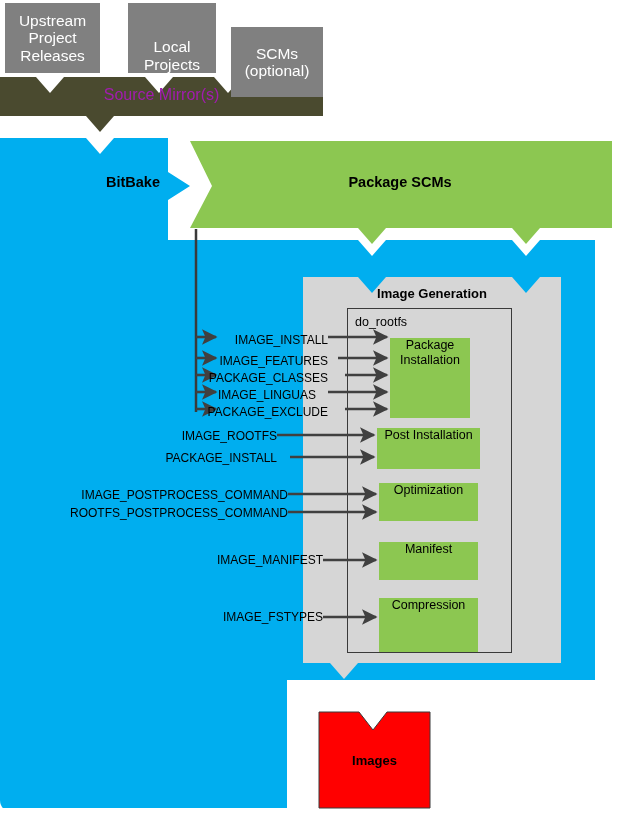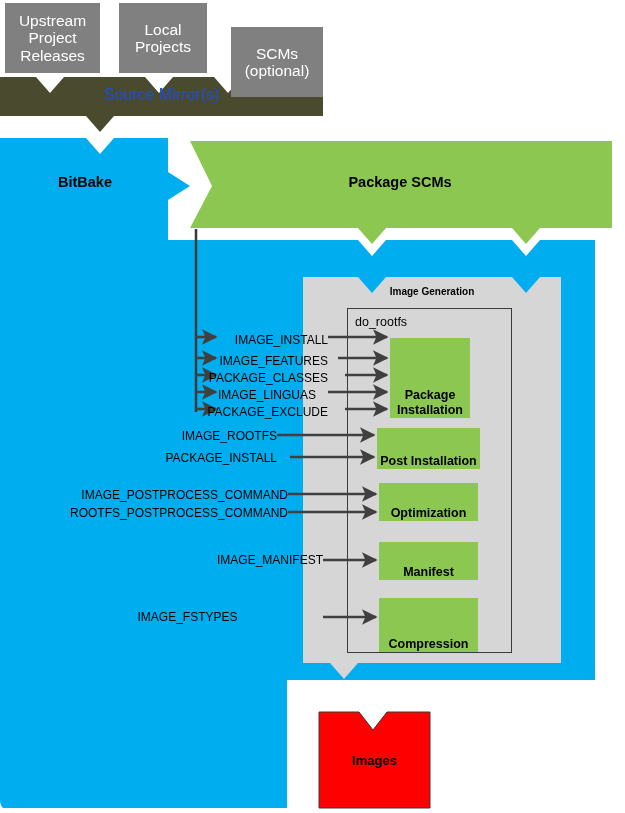--- a/index.html
+++ b/index.html
@@ -7,59 +7,59 @@
   #stage{position:relative;width:625px;height:813px;overflow:hidden;background:#ffffff;border-radius:13px;}
   svg#diagram{position:absolute;left:0;top:0;width:625px;height:813px;display:block;}
 
   .lbl{position:absolute;white-space:nowrap;}
 
   
   .srcbox{position:absolute;background:#808080;color:#ffffff;
           display:flex;align-items:center;justify-content:center;
           text-align:center;font-size:15.5px;line-height:1.12;}
   #src-upstream{left:5px;top:3px;width:95px;height:70px;}
-  #src-local{left:119px;top:3px;width:88px;height:70px;}
+  #src-local{left:128px;top:3px;width:88px;height:70px;align-items:flex-end;}
   #src-scms{left:231px;top:3px;width:92px;height:70px;margin-top:24px;}
 
-  #mirror-label{left:0;top:86px;width:323px;text-align:center;color:#1d4ed8;
+  #mirror-label{left:0;top:86px;width:323px;text-align:center;color:#a21caf;
                 font-size:16px;}
 
   #bitbake-label{left:0;top:174px;width:170px;text-align:center;color:#000000;
-                 font-size:14.5px;font-weight:bold;}
+                 font-size:14.5px;font-weight:bold;padding-left:48px;}
   #feeds-label{left:190px;top:174px;width:420px;text-align:center;color:#000000;
                font-size:14.5px;font-weight:bold;}
   #imggen-label{left:303px;top:286px;width:258px;text-align:center;color:#000000;
-                font-size:10px;font-weight:bold;}
+                font-size:13px;font-weight:bold;}
   #dorootfs-label{left:355px;top:315px;color:#000000;font-size:12.5px;}
   #images-label{left:319px;top:753px;width:111px;text-align:center;color:#000000;
                 font-size:13px;font-weight:bold;}
 
   
   .proc{position:absolute;background:#8CC751;color:#000000;
-        display:flex;align-items:flex-end;justify-content:center;
-        text-align:center;font-size:12.5px;line-height:1.2;font-weight:bold;}
+        display:flex;align-items:flex-start;justify-content:center;
+        text-align:center;font-size:12.5px;line-height:1.2;}
   #proc-pkginstall{left:390px;top:338px;width:80px;height:80px;}
   #proc-postinstall{left:377px;top:428px;width:103px;height:41px;}
   #proc-optimization{left:379px;top:483px;width:99px;height:38px;}
   #proc-manifest{left:379px;top:542px;width:99px;height:38px;}
   #proc-compression{left:379px;top:598px;width:99px;height:54px;}
 
   
   .var{position:absolute;color:#000000;font-size:12px;white-space:nowrap;text-align:right;}
   #v-image-install     {left:60px;top:333px;width:268px;}
   #v-image-features    {left:60px;top:354px;width:268px;}
   #v-package-classes   {left:60px;top:371px;width:268px;}
   #v-image-linguas     {left:48px;top:388px;width:268px;}
   #v-package-exclude   {left:60px;top:405px;width:268px;}
   #v-image-rootfs      {left:30px;top:429px;width:247px;}
   #v-package-install   {left:30px;top:451px;width:247px;}
   #v-image-ppc         {left:20px;top:488px;width:268px;}
   #v-rootfs-ppc        {left:20px;top:506px;width:268px;}
   #v-image-manifest    {left:20px;top:553px;width:303px;}
-  #v-image-fstypes     {left:36px;top:610px;width:303px;text-align:center;}
+  #v-image-fstypes     {left:20px;top:610px;width:303px;}
 </style>
 </head>
 <body>
 
 <div id="stage">
 
   <svg id="diagram" viewBox="0 0 625 813">
 
     <path fill="#00AEEF" d="M0,138
              L86,138 L100,154 L114,138

